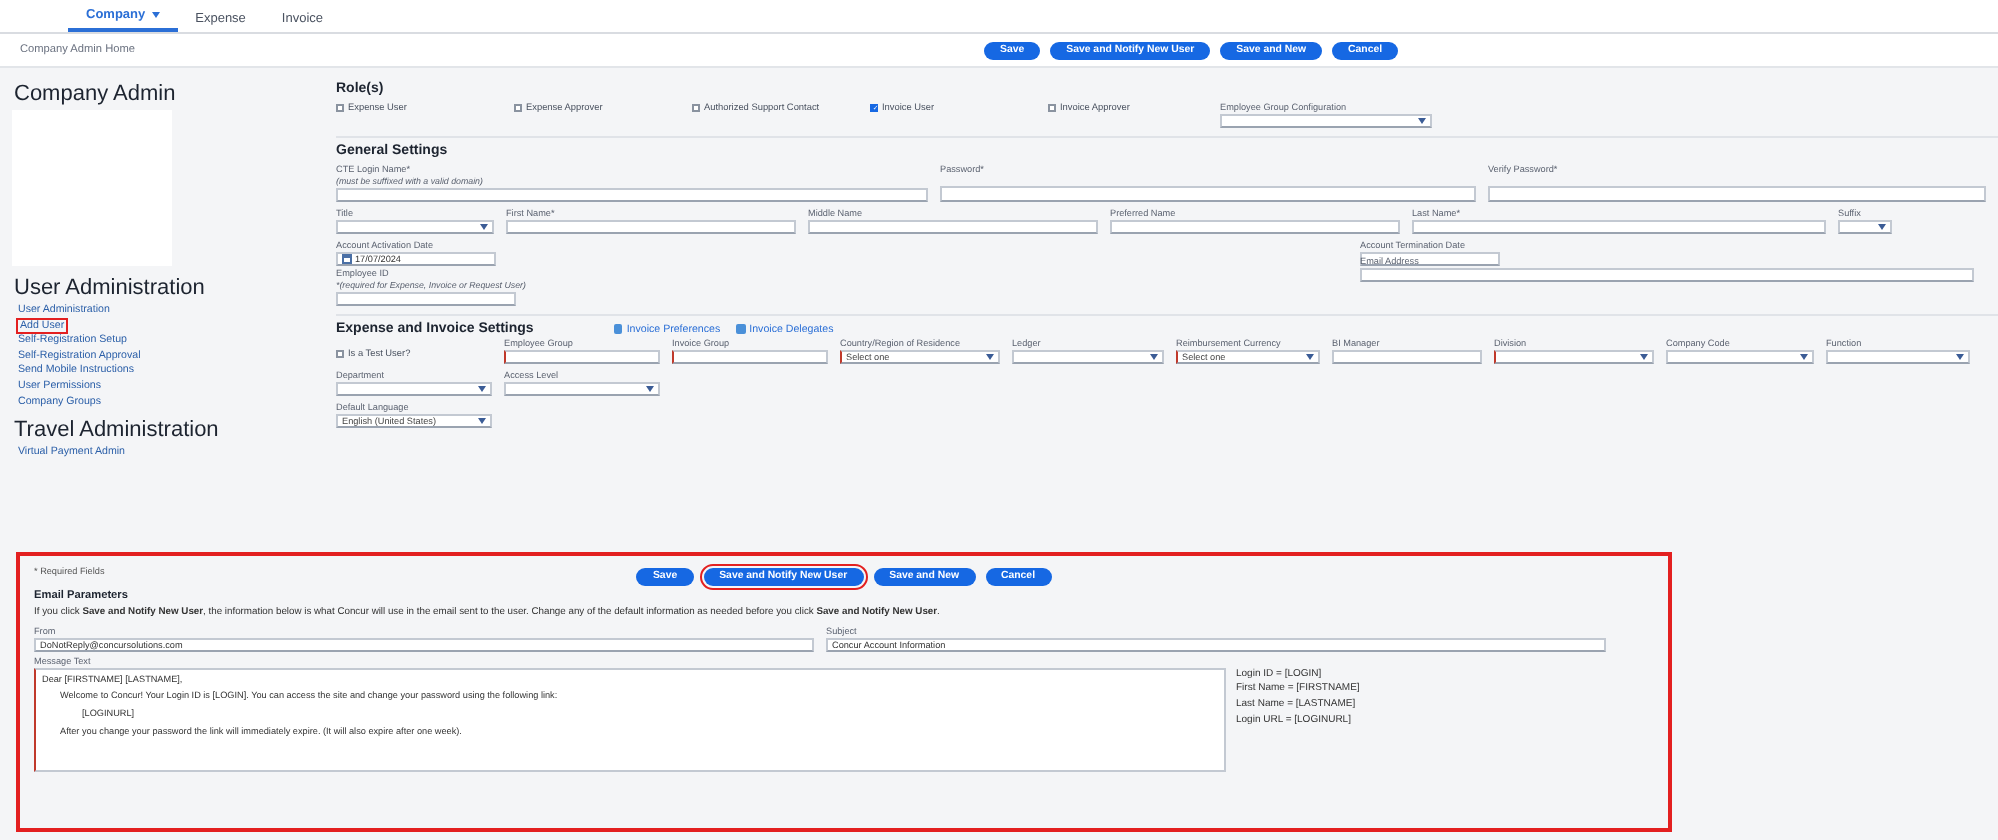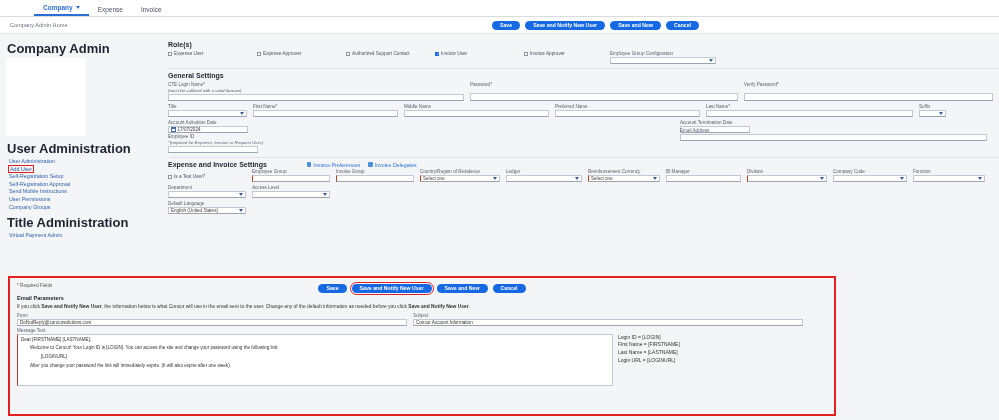--- a/index.html
+++ b/index.html
@@ -30,21 +30,21 @@
   .btn { background:#1668e3; color:#fff; font-size:5.2px; font-weight:bold;
          border:none; border-radius:6px; padding:2.5px 8px; cursor:pointer;
          white-space:nowrap; line-height:1; height:9px; display:flex;
          align-items:center; justify-content:center; }
 
   
   .body { display:flex; height:calc(420px - 34px); }
   .sidebar { width:160px; padding:6px 0 0 6px; }
   .content { flex:1; background:#f4f5f7; padding:4px 0 0 8px; position:relative; }
 
-  .side-h { font-size:13px; font-weight:bold; color:#1d2430; margin:1px 0 2px 1px; }
+  .side-h { font-size:11px; font-weight:normal; color:#1d2430; margin:1px 0 2px 1px; }
   .side-box { width:80px; height:78px; background:#fff; margin-bottom:5px; }
   .side-link { font-size:5.3px; color:#2b5fa8; margin:1.6px 0 1.6px 3px; cursor:pointer; width:max-content; }
   .side-link.hl { outline:1.2px solid #e32020; padding:0 1px; }
 
   
   .sec-title { font-size:7px; font-weight:bold; color:#1d2430; margin:3px 0 3px 0; }
   .divider { height:1px; background:#e0e3e8; margin:4px 0 3px 0; }
   .lbl { font-size:4.6px; color:#5b6personally; }
   .lbl { font-size:4.6px; color:#5b6270; margin-bottom:0.5px; white-space:nowrap; }
   .sub-lbl { font-size:4.4px; color:#5b6270; font-style:italic; white-space:nowrap; }
@@ -127,21 +127,21 @@
 
     <div class="side-h">User Administration</div>
     <div class="side-link">User Administration</div>
     <div class="side-link hl">Add User</div>
     <div class="side-link">Self-Registration Setup</div>
     <div class="side-link">Self-Registration Approval</div>
     <div class="side-link">Send Mobile Instructions</div>
     <div class="side-link">User Permissions</div>
     <div class="side-link">Company Groups</div>
 
-    <div class="side-h" style="margin-top:5px">Title Administration</div>
+    <div class="side-h" style="margin-top:5px">Travel Administration</div>
     <div class="side-link">Virtual Payment Admin</div>
   </div>
 
   <div class="content">
 
     <div class="sec-title">Role(s)</div>
     <div class="row" style="align-items:flex-start;">
       <div class="cbrow" style="width:89px">
         <span class="cb"></span>
         <span class="cbl">Expense User</span>

